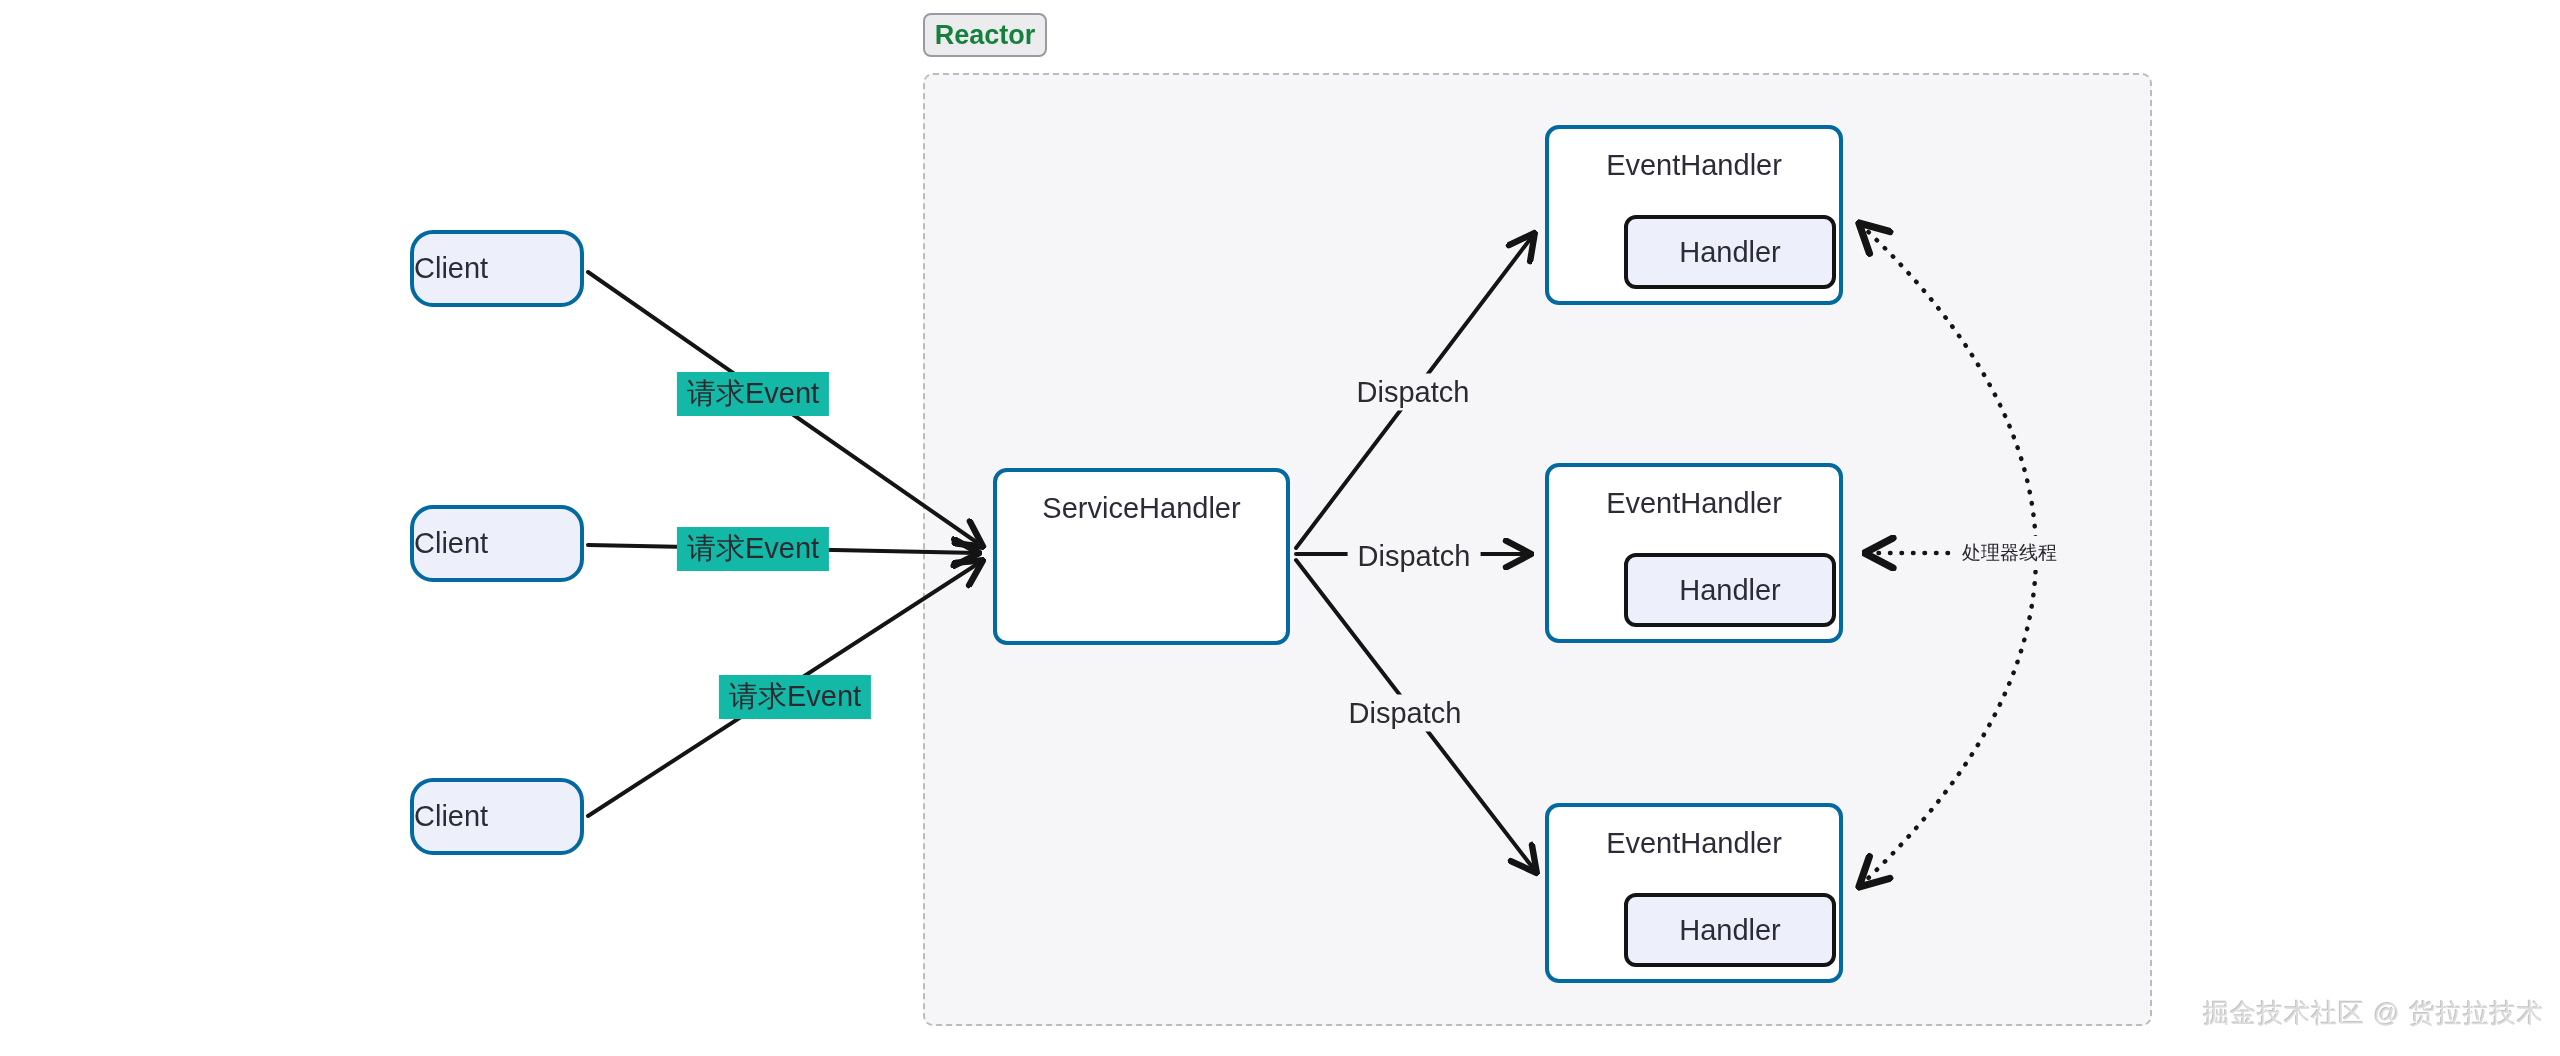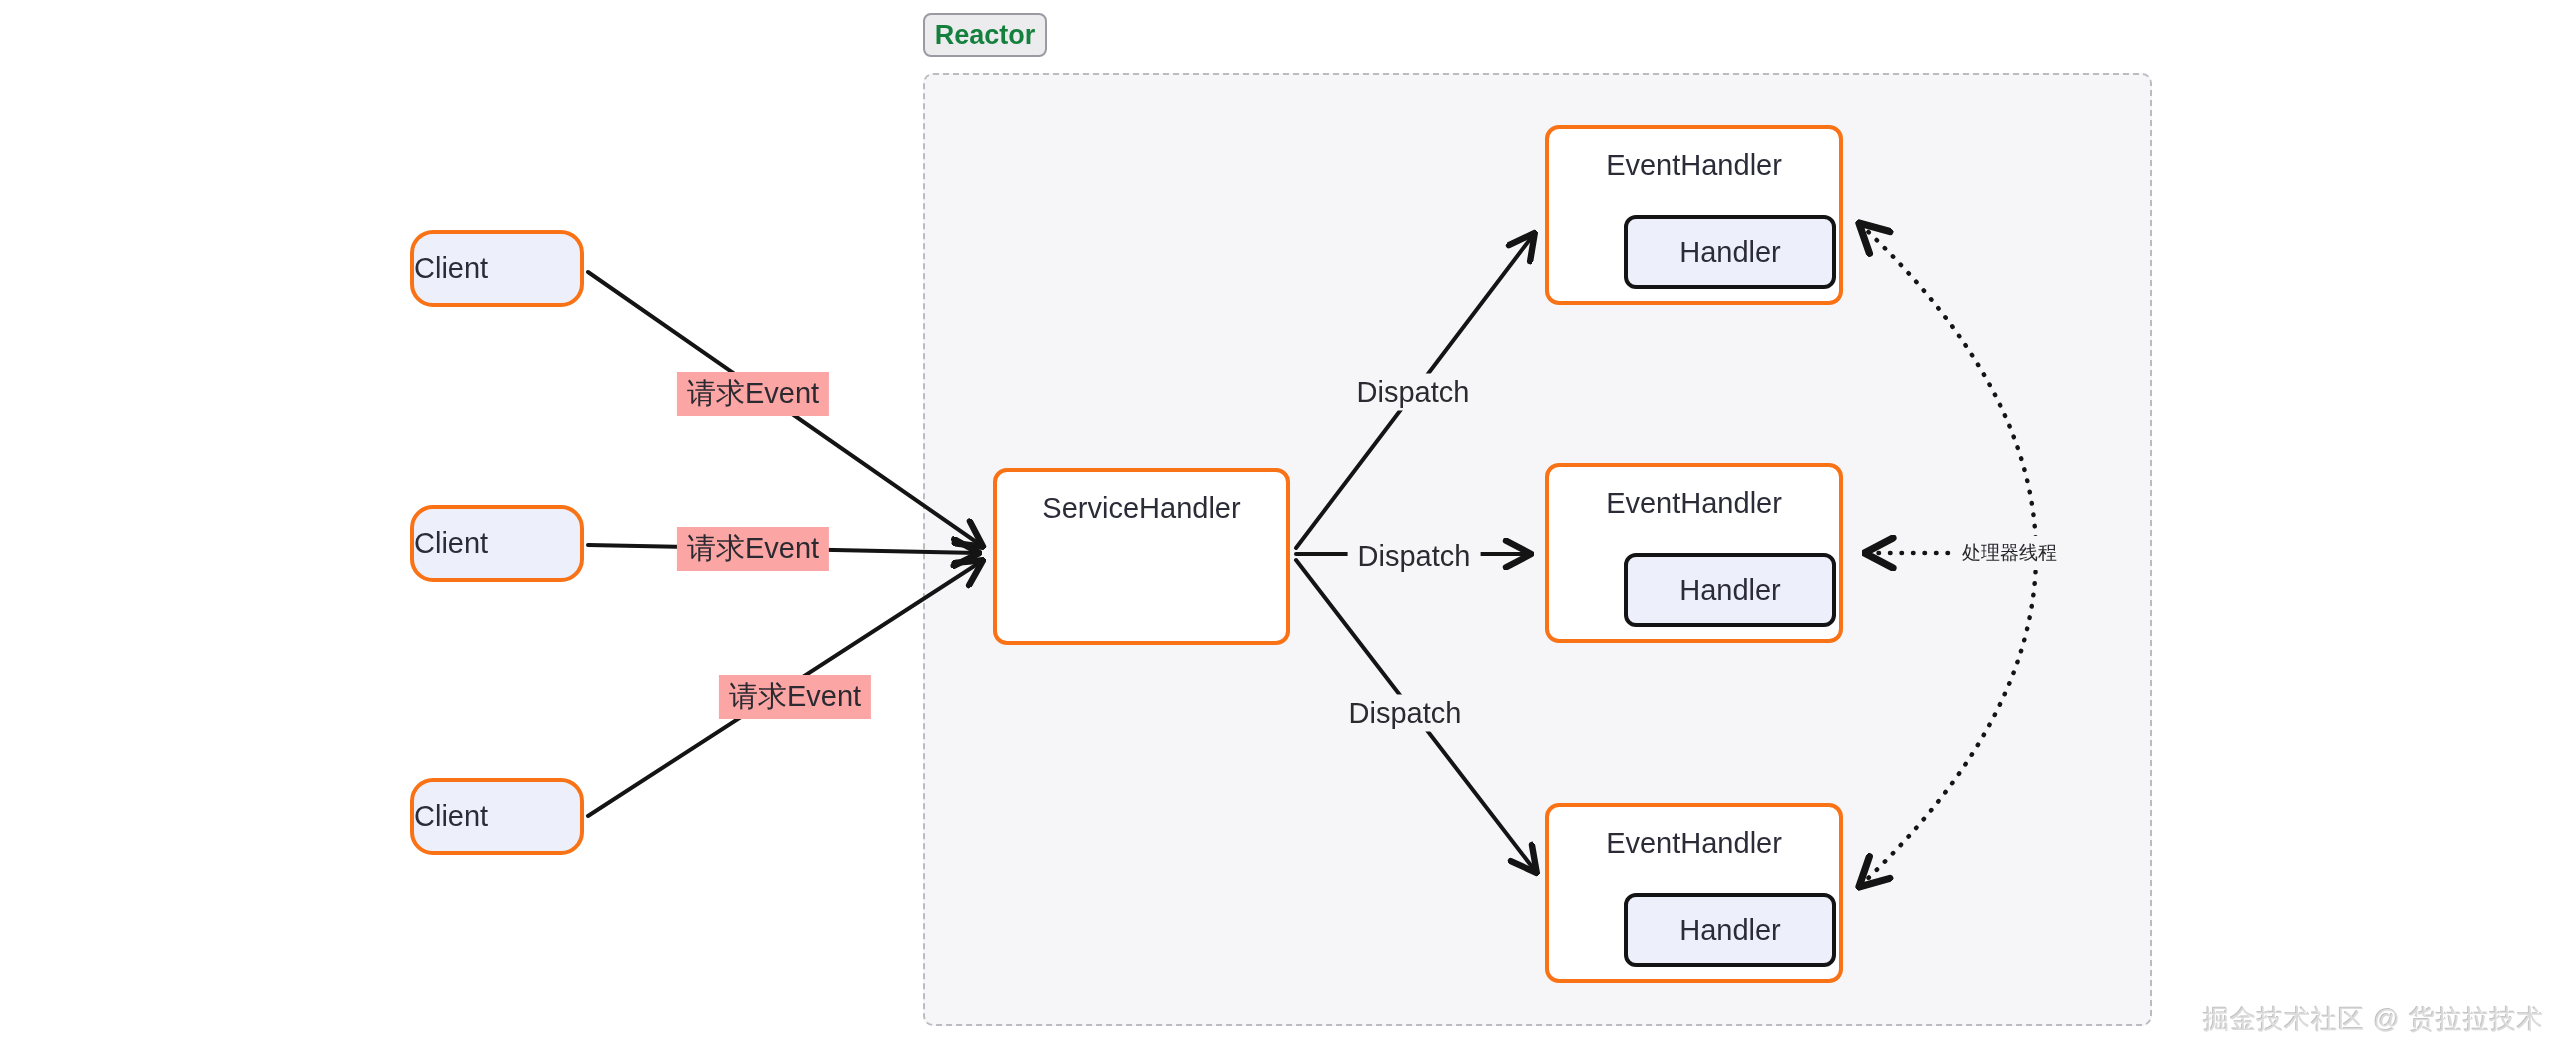--- a/index.html
+++ b/index.html
@@ -35,21 +35,21 @@
     background: #F6F6F8;
     border: 2px dashed #BBBBC0;
     border-radius: 10px;
     box-sizing: border-box;
   }
   svg.wires { position: absolute; left: 0; top: 0; }
   
   .node {
     position: absolute;
     background: #ffffff;
-    border: 4px solid #f97316;
+    border: 4px solid #0369a1;
     border-radius: 14px;
     box-sizing: border-box;
     color: #2C2C38;
   }
   .node .node-title {
     text-align: center;
     font-size: 29px;
     margin-top: 20px;
   }
   .node.small {
@@ -68,42 +68,41 @@
     font-size: 29px;
     color: #2C2C38;
     margin-left: 34px;
   }
   
   .edge-label {
     position: absolute;
     transform: translate(-50%, -50%);
     font-size: 29px;
     color: #2A2A30;
-    background: #fca5a5;
+    background: #14b8a6;
     padding: 2px 10px;
     white-space: nowrap;
   }
   .edge-label.inside { background: #F6F6F8; }
   .thread-label {
     position: absolute;
     transform: translateY(-50%);
     font-size: 19px;
     color: #26262C;
     background: #F6F6F8;
     padding: 4px 6px;
     white-space: nowrap;
   }
   .watermark {
     position: absolute;
     right: 16px; top: 996px;
     font-size: 26px;
     color: #DBDBDB;
     text-shadow: 1px 1px 0 #ffffff, -1px -1px 0 #c3c3c3;
     letter-spacing: 1px;
-    margin-top: 6px;
   }
 </style>
 </head>
 <body>
 
 <div class="stage">
 
   <div class="reactor-container"></div>
 
   <svg class="wires" width="2560" height="1056" viewBox="0 0 2560 1056">

